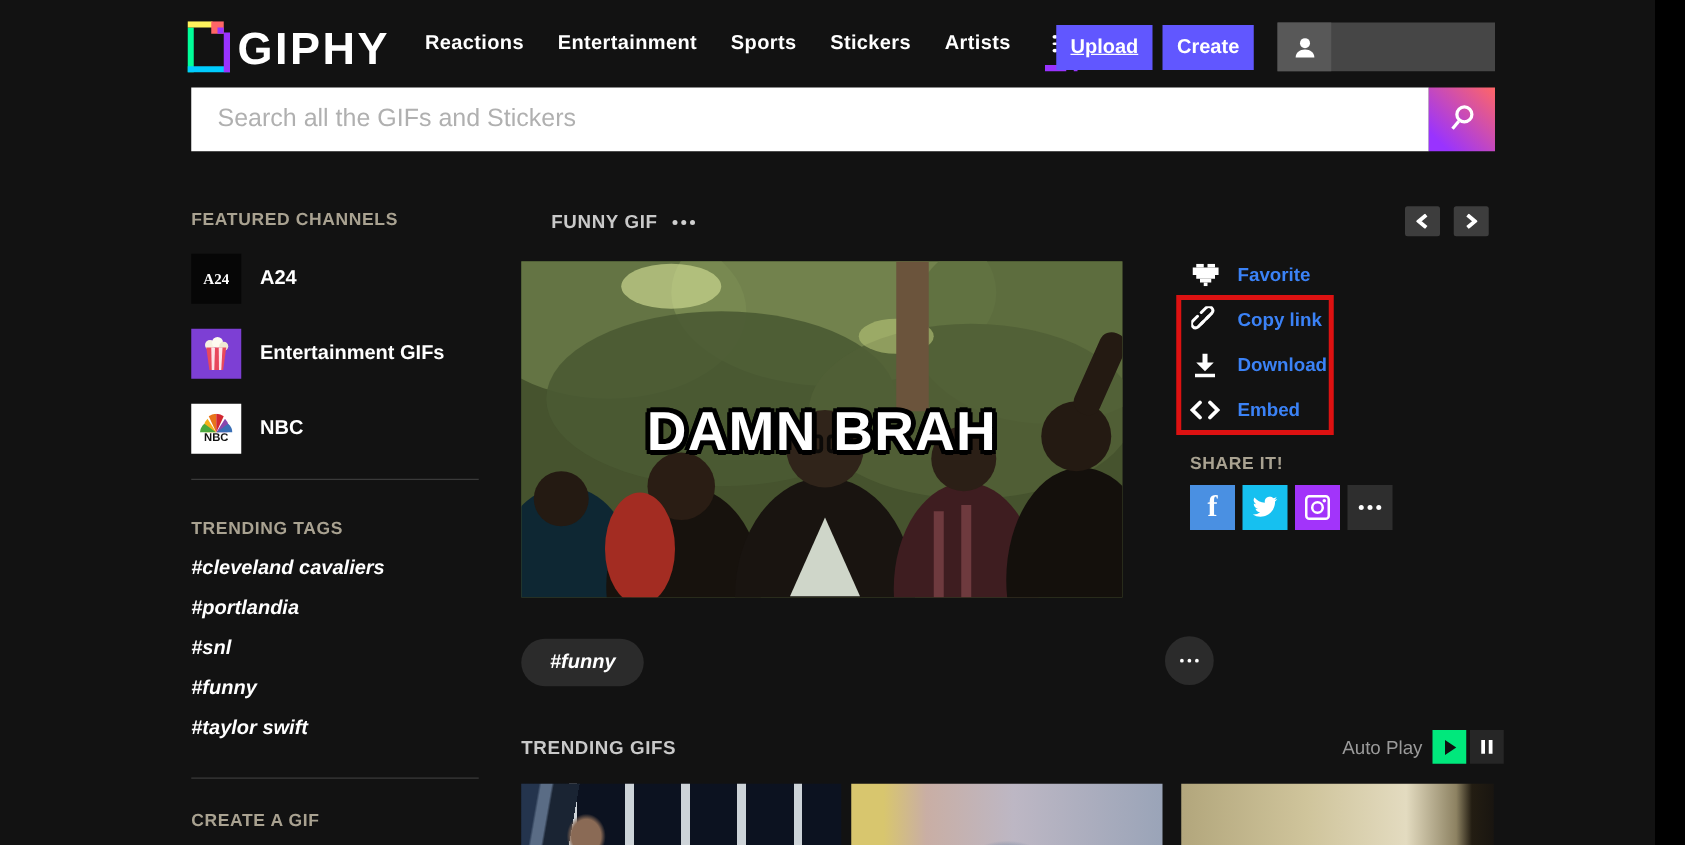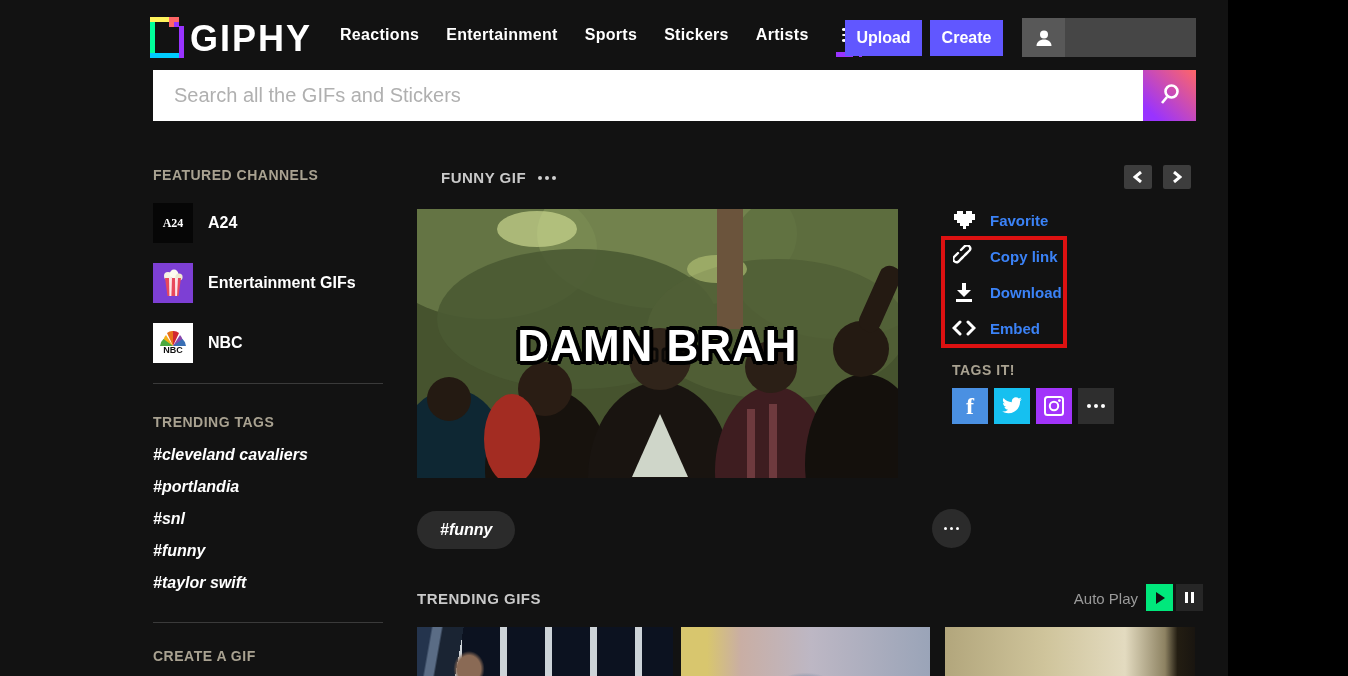--- a/index.html
+++ b/index.html
@@ -1,31 +1,31 @@
 <!DOCTYPE html>
 <html><head>
 <meta charset="utf-8">
 <style>
   * { margin:0; padding:0; box-sizing:border-box; }
   html,body { background:#000; }
   body { font-family:"Liberation Sans", sans-serif; }
-  #app { position:relative; width:1228px; height:676px; background:#121212; overflow:hidden; }
+  #app { position:relative; width:1324px; height:676px; background:#121212; overflow:hidden; }
 
   
   .logo-mark { position:absolute; left:150px; top:17px; width:34px; height:41px; }
   .logo-text { position:absolute; left:190px; top:18px; font-size:36px; font-weight:800; letter-spacing:2px; color:#fff; }
   .nav { position:absolute; left:340px; top:26px; display:flex; gap:27px; align-items:flex-start; }
   .nav-tab { display:flex; flex-direction:row; align-items:center; cursor:pointer; }
   .nav-label { color:#fff; font-size:16px; font-weight:700; letter-spacing:.3px; white-space:nowrap; }
   .nav-underline { margin-top:10px; height:5px; width:100%; align-self:stretch; }
   .more-menu { position:relative; display:flex; flex-direction:column; align-items:center; width:26px; cursor:pointer; border-right:3px solid #9933ff; padding-right:6px; }
   .vdots { display:flex; flex-direction:column; gap:3px; padding-top:2px; height:16px; justify-content:center; }
   .vdots i { width:4px; height:4px; border-radius:50%; background:#fff; }
   .btn-accent { position:absolute; top:20px; height:36px; background:#6157ff; color:#fff; font-size:16px; font-weight:700; border:none; display:flex; align-items:center; justify-content:center; cursor:pointer; font-family:inherit; }
-  #upload-btn { left:845px; width:77px; }
+  #upload-btn { left:845px; width:77px;text-decoration:underline; }
   #create-btn { left:930px; width:73px; }
   .account { position:absolute; left:1022px; top:18px; width:174px; height:39px; display:flex; background:#464646; cursor:pointer; }
   .account-avatar { width:43px; height:39px; background:#585858; display:flex; align-items:center; justify-content:center; }
   .account-label { flex:1; display:flex; align-items:center; justify-content:center; color:#fff; font-size:15px; font-weight:700; }
 
   
   .search-bar { position:absolute; left:153px; top:70px; width:1043px; height:51px; display:flex; }
   .search-input { flex:1; border:none; outline:none; background:#fff; font-size:20px; padding:0 21px; color:#333; font-family:inherit; }
   .search-input::placeholder { color:#b0b0b0; }
   .search-btn { width:53px; height:51px; border:none; cursor:pointer; background:linear-gradient(to top right,#9933ff 15%,#ff6666 100%); display:flex; align-items:center; justify-content:center; }
@@ -296,21 +296,21 @@
       <svg width="24" height="16" viewBox="0 0 24 16" fill="none" stroke="#fff" stroke-width="3" stroke-linecap="round">
         <polyline points="8,2 2,8 8,14"></polyline>
           <polyline points="16,2 22,8 16,14"></polyline>
       </svg>
     </span>
     <span class="rail-label">Embed</span>
   </div>
 
   <div class="highlight-box" style="border-color: rgb(221, 17, 17);"></div>
 
-  <div class="side-title" style="left:952px;top:362px;">TAGS IT!</div>
+  <div class="side-title" style="left:952px;top:362px;">SHARE IT!</div>
 
   <div class="share-tile" style="left: 952px; background: rgb(74, 144, 226);">
     <span class="fb-glyph">f</span>
   </div>
   <div class="share-tile" style="left: 994px; background: rgb(22, 192, 240);">
     <svg width="22" height="18" viewBox="0 0 20 17" fill="#fff">
       <path d="M19.3 2c-.7.3-1.4.5-2.2.6.8-.5 1.4-1.2 1.7-2.1-.7.4-1.6.8-2.4 1a3.8 3.8 0 0 0-6.6 2.6c0 .3 0 .6.1.9C6.7 4.8 3.9 3.3 2 1A3.8 3.8 0 0 0 3.2 6C2.6 6 2 5.8 1.5 5.5v.1c0 1.8 1.3 3.4 3 3.7-.5.2-1.1.2-1.7.1.5 1.5 1.9 2.6 3.5 2.6A7.7 7.7 0 0 1 .7 13.7 10.9 10.9 0 0 0 6.6 15.4c7.1 0 11-5.9 11-11v-.5c.7-.5 1.3-1.2 1.7-1.9z"></path>
     </svg>
   </div>
   <div class="share-tile" style="left: 1036px; background: rgb(162, 52, 250);">

